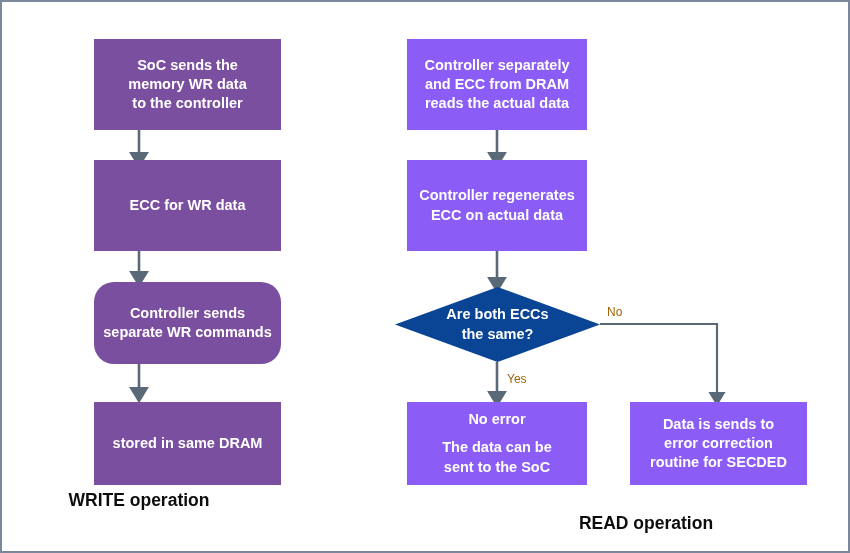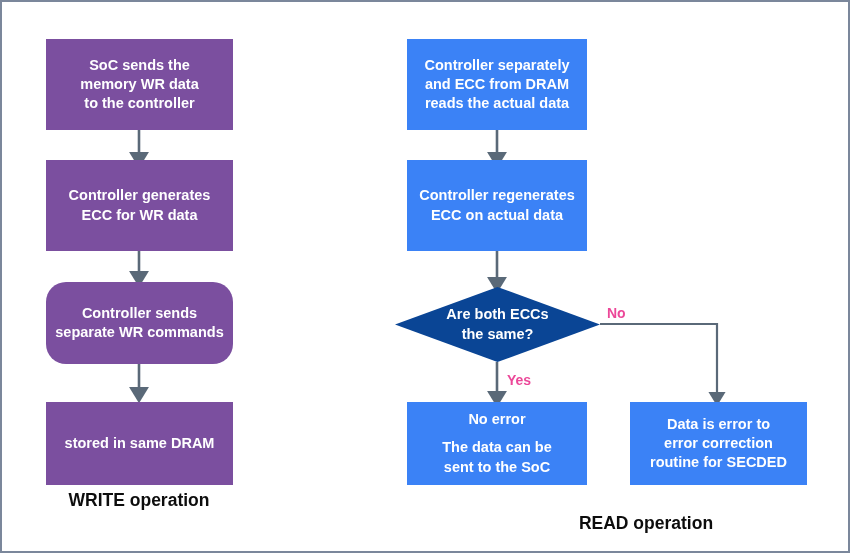--- a/index.html
+++ b/index.html
@@ -24,22 +24,22 @@
     align-items: center;
     justify-content: center;
     text-align: center;
     color: #ffffff;
     font-weight: bold;
     font-size: 14.5px;
     line-height: 1.32;
     box-sizing: border-box;
     padding: 2px 6px;
   }
-  .node.write { background: #7b4f9f; }
-  .node.read  { background: #3b82f6; }
+  .node.write { background: #7b4f9f; margin-left: 48px; }
+  .node.read  { background: #8b5cf6; }
   .node .ln { display: block; white-space: nowrap; }
   .node .gap { display: block; height: 9px; }
 
   .diamond {
     position: absolute;
   }
   .diamond svg { display: block; }
   .diamond .dlabel {
     position: absolute;
     left: 0; top: 0;
@@ -59,23 +59,23 @@
   .conn {
     position: absolute;
     left: 0; top: 0;
     width: 850px;
     height: 553px;
     pointer-events: none;
   }
 
   .edge-label {
     position: absolute;
-    color: #ec4899;
-    font-size: 14px;
-    font-weight: bold;
+    color: #a16207;
+    font-size: 12px;
+    font-weight: normal;
     white-space: nowrap;
   }
 
   .section-label {
     position: absolute;
     color: #0d0d0d;
     font-size: 17.5px;
     font-weight: bold;
     white-space: nowrap;
     text-align: center;
@@ -105,21 +105,20 @@
     <polyline points="598,322 715,322 715,397" fill="none" stroke="#5a6978" stroke-width="2.2" marker-end="url(#arw)"></polyline>
   </svg>
 
   <div class="node write" style="left:44px; top:37px; width:187px; height:91px;">
     <span class="ln">SoC sends the</span>
     <span class="ln">memory WR data</span>
     <span class="ln">to the controller</span>
   </div>
 
   <div class="node write" style="left:44px; top:158px; width:187px; height:91px;">
-    <span class="ln">Controller generates</span>
     <span class="ln">ECC for WR data</span>
   </div>
 
   <div class="node write" style="left:44px; top:280px; width:187px; height:82px;border-radius:20px;">
     <span class="ln">Controller sends</span>
     <span class="ln">separate WR commands</span>
   </div>
 
   <div class="node write" style="left:44px; top:400px; width:187px; height:83px;">
     <span class="ln">stored in same DRAM</span>
@@ -147,21 +146,21 @@
   </div>
 
   <div class="node read" style="left:405px; top:400px; width:180px; height:83px;">
     <span class="ln">No error</span>
     <span class="gap"></span>
     <span class="ln">The data can be</span>
     <span class="ln">sent to the SoC</span>
   </div>
 
   <div class="node read" style="left:628px; top:400px; width:177px; height:83px;">
-    <span class="ln">Data is error to</span>
+    <span class="ln">Data is sends to</span>
     <span class="ln">error correction</span>
     <span class="ln">routine for SECDED</span>
   </div>
 
   <div class="edge-label" style="left:505px; top:370px;text-align:center;">Yes</div>
   <div class="edge-label" style="left:605px; top:303px;">No</div>
 
   <div class="section-label" style="left:137px; top:488px;">WRITE operation</div>
   <div class="section-label" style="left:644px; top:511px;">READ operation</div>
 

